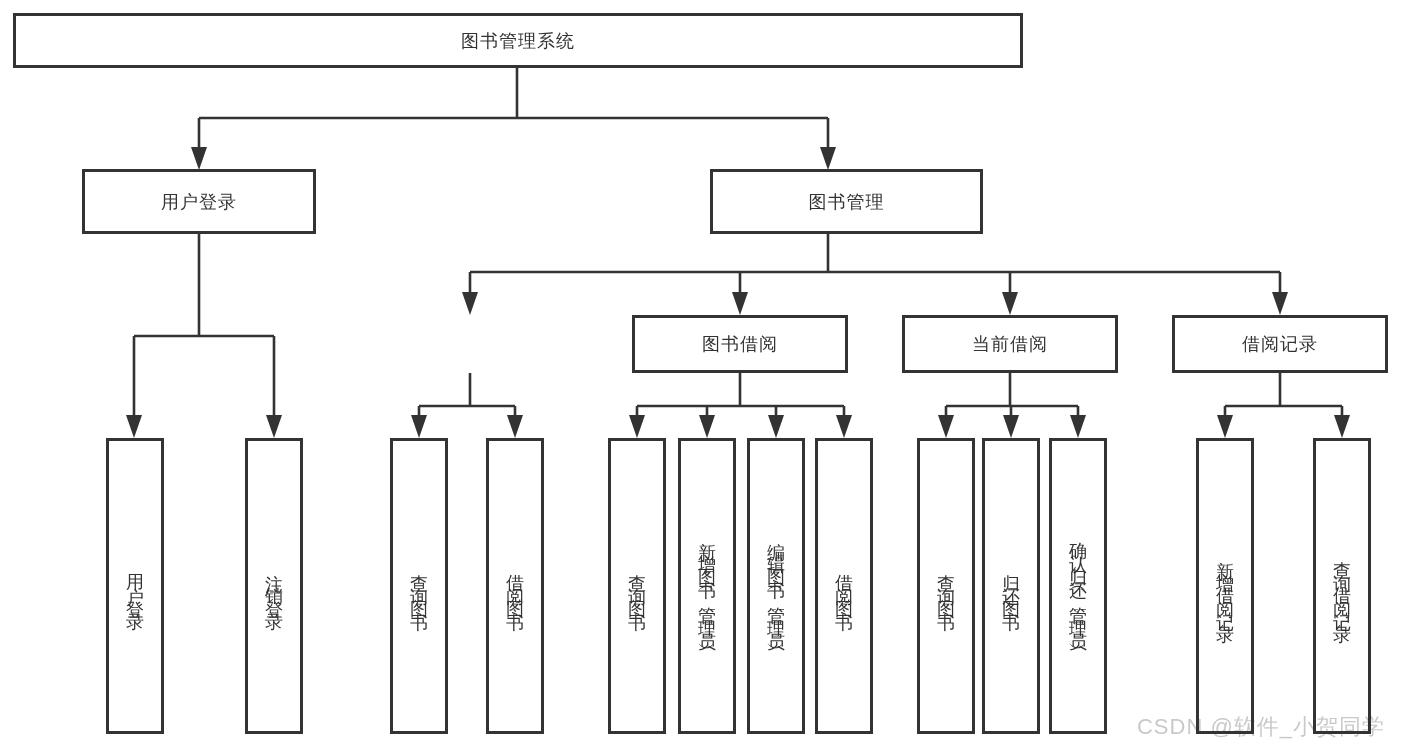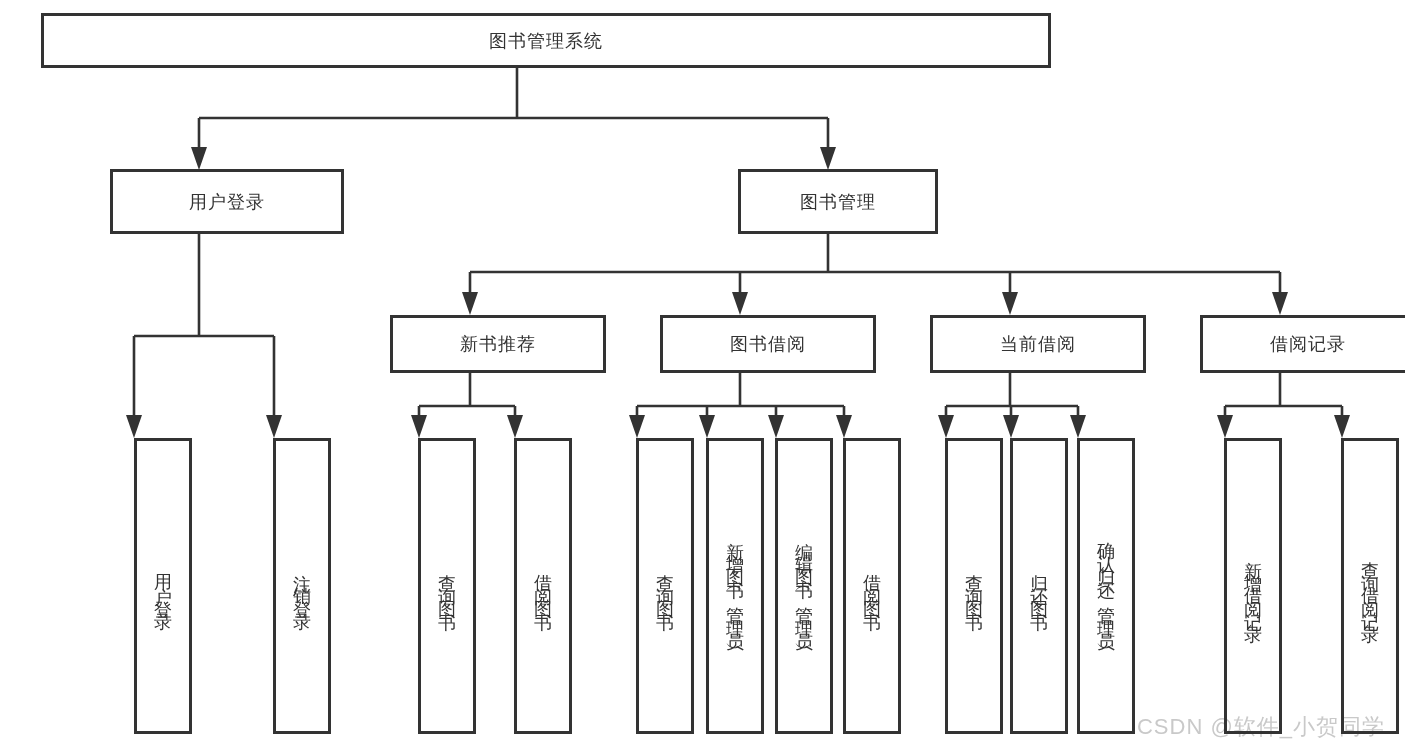--- a/index.html
+++ b/index.html
@@ -14,21 +14,20 @@
   .wires path{stroke:#333333;stroke-width:2.6;fill:none;}
   .wires polygon{fill:#333333;stroke:none;}
   .box{
     position:absolute;
     box-sizing:border-box;
     border:3px solid #333333;
     background:transparent;
     display:flex;align-items:center;justify-content:center;
     color:#333333;
     z-index:2;
-    margin-left:28px;
   }
   .box.h span{
     font-size:18px;
     letter-spacing:1px;
     white-space:nowrap;
     line-height:1;
   }
   .box.v span{
     writing-mode:vertical-rl;
     text-orientation:mixed;
@@ -103,27 +102,24 @@
 
   <div class="watermark">CSDN @软件_小贺同学</div>
 
   <div class="box h" style="left:13px;top:13px;width:1010px;height:55px;">
     <span>图书管理系统</span>
   </div>
 
   <div class="box h" style="left:82px;top:169px;width:234px;height:65px;">
     <span>用户登录</span>
   </div>
-  <div class="box h" style="left:710px;top:169px;width:200px;height:65px;">
+  <div class="box h" style="left:710px;top:169px;width:273px;height:65px;">
     <span>图书管理</span>
   </div>
 
-  <div class="box h" style="left:362px;top:315px;width:216px;height:58px;">
-    <span>新书推荐</span>
-  </div>
   <div class="box h" style="left:902px;top:315px;width:216px;height:58px;">
     <span>当前借阅</span>
   </div>
   <div class="box h" style="left:632px;top:315px;width:216px;height:58px;">
     <span>图书借阅</span>
   </div>
   <div class="box h" style="left:1172px;top:315px;width:216px;height:58px;text-align:center;">
     <span>借阅记录</span>
   </div>
 

